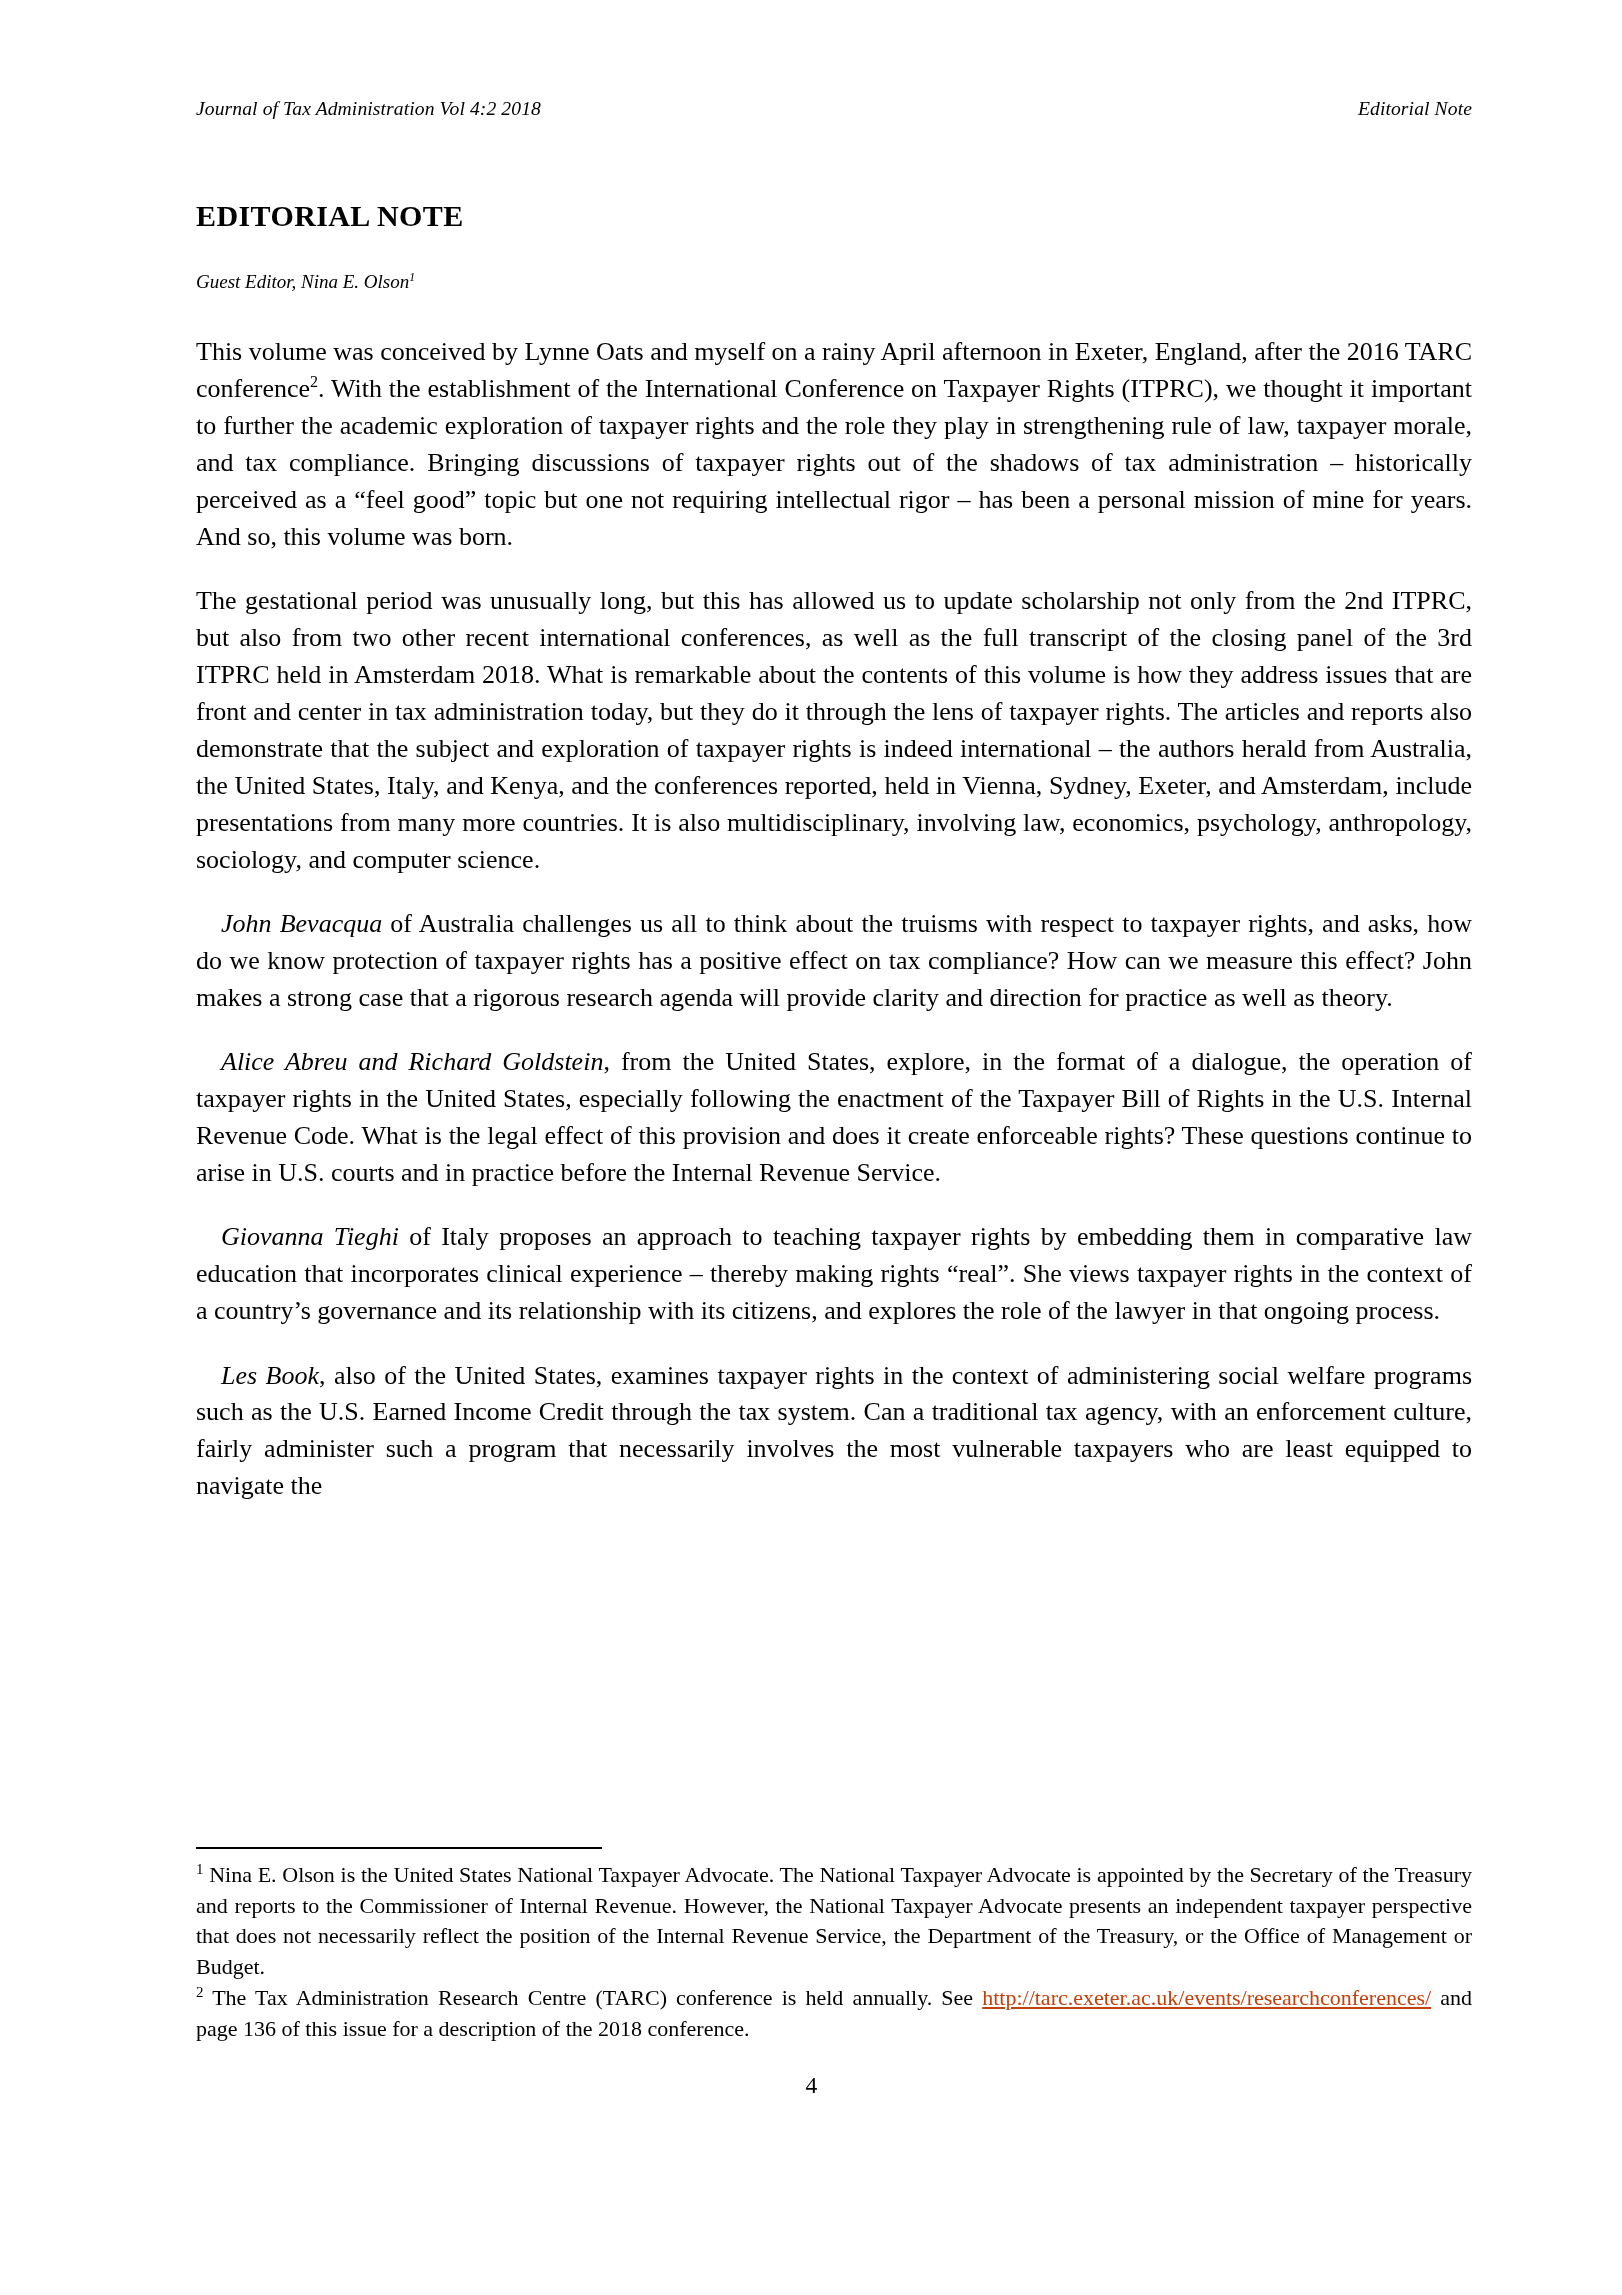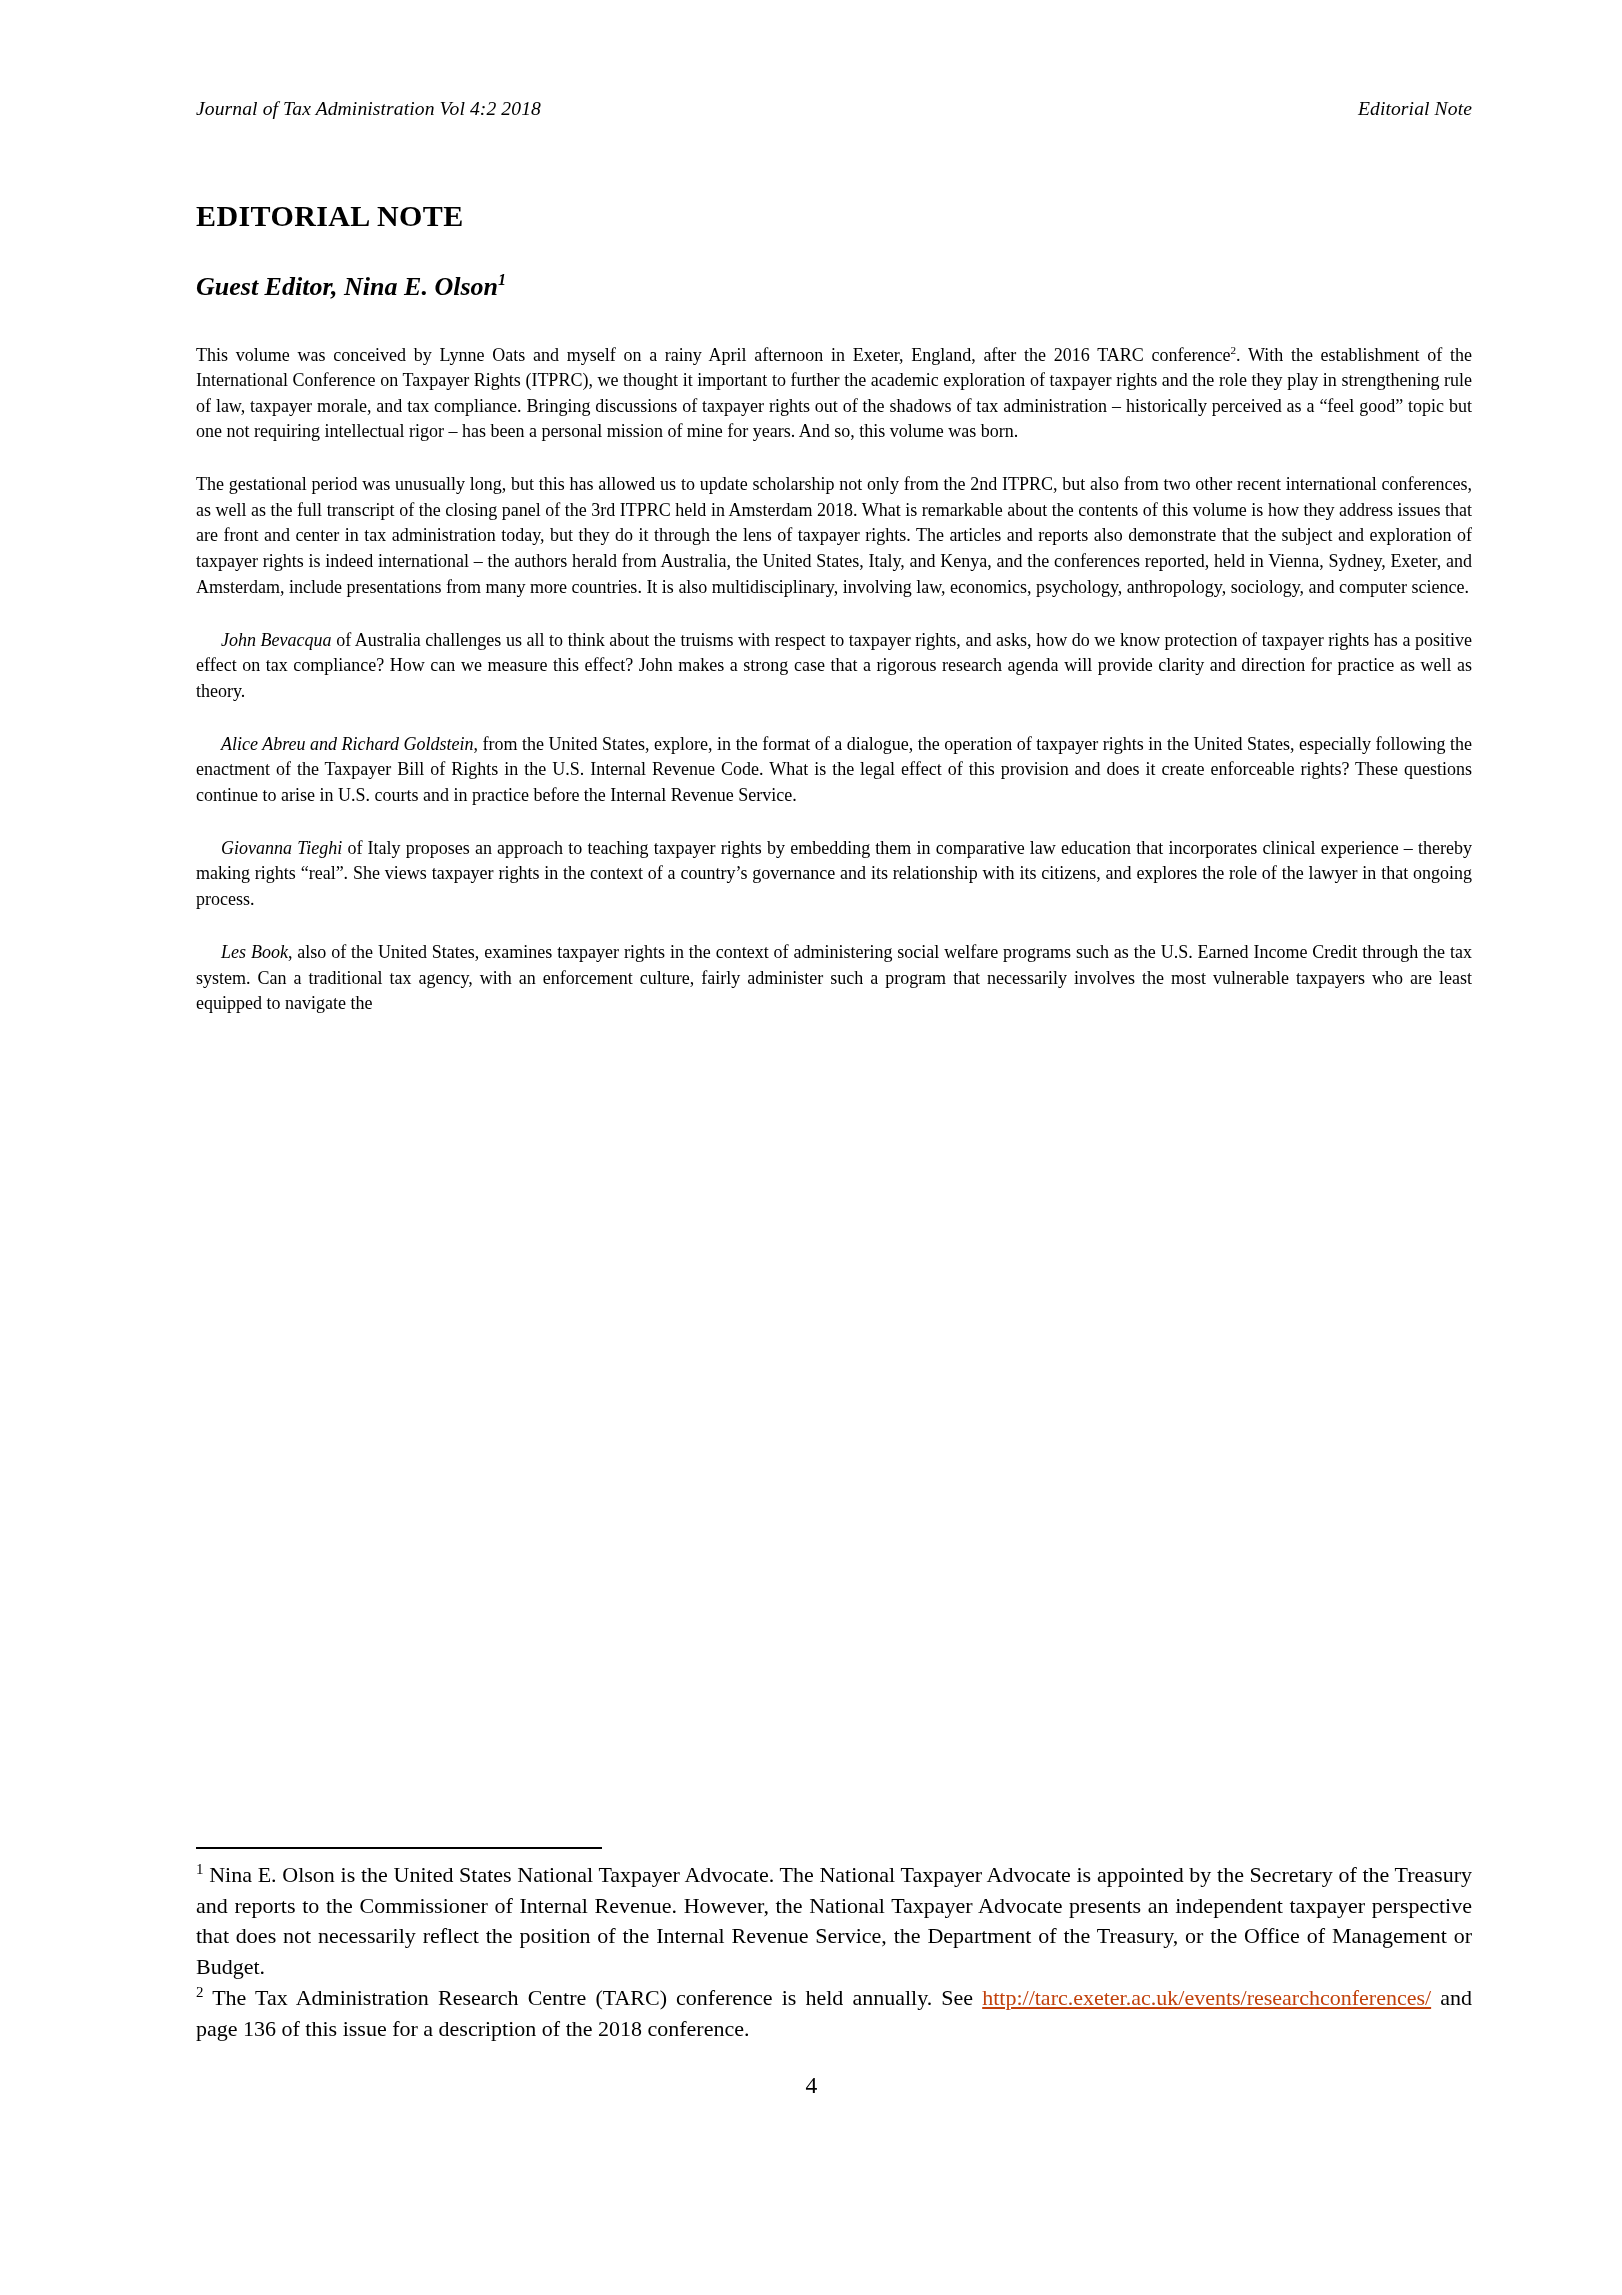--- a/index.html
+++ b/index.html
@@ -32,32 +32,31 @@
   .running-head .right { text-align: right; }
 
   h1.title {
     font-size: 30px;
     font-weight: bold;
     margin: 0 0 38px 0;
     letter-spacing: 0.4px;
   }
   .byline {
     font-style: italic;
-    font-size: 26px;
+    font-size: 19px;
     margin: 0 0 41px 0;
-    font-weight: bold;
   }
   .byline sup {
     font-size: 0.62em;
     vertical-align: super;
     font-style: italic;
   }
 
   p.body {
-    font-size: 18px;
+    font-size: 26px;
     line-height: 1.42;
     text-align: justify;
     margin: 0 0 27.5px 0;
     hyphens: none;
   }
   p.body sup {
     font-size: 0.62em;
     vertical-align: super;
   }
   .it { font-style: italic; margin-left: 25px; }

